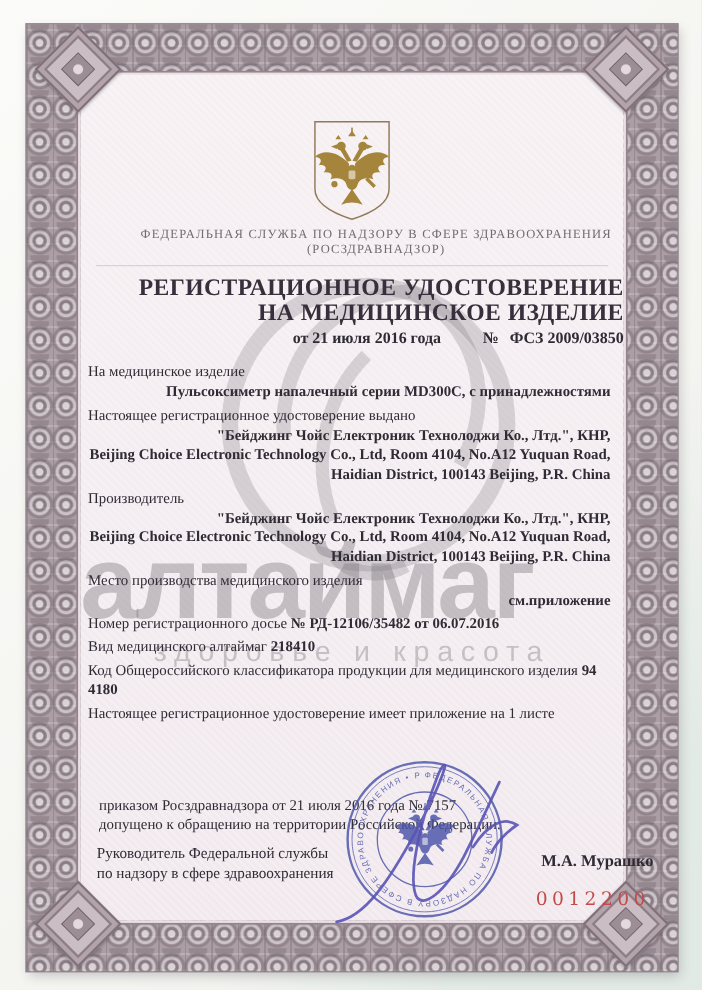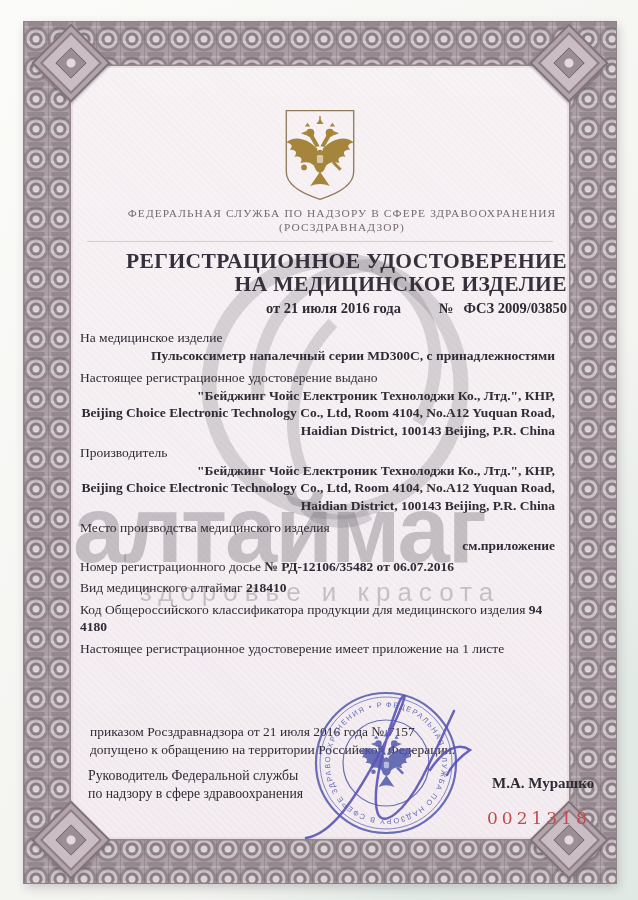--- a/index.html
+++ b/index.html
@@ -201,21 +201,21 @@
 
         <div class="signatory">
           <div>Руководитель Федеральной службы</div>
           <div>по надзору в сфере здравоохранения</div>
         </div>
       </div>
     </div>
   </div>
 
   <div class="sign-name">М.А. Мурашко</div>
-  <div class="serial">0021318</div>
+  <div class="serial">0012200</div>
 
   <svg class="overlay" width="638" height="900">
     <g transform="translate(386,763)" style="color:#4a53a8" opacity="0.82">
       <circle r="70" fill="none" stroke="currentColor" stroke-width="2.2"></circle>
       <circle r="66" fill="none" stroke="currentColor" stroke-width="0.8"></circle>
       <circle r="43" fill="none" stroke="currentColor" stroke-width="1.2"></circle>
       <path id="stampRing" d="M0,-56 a56,56 0 1,1 -0.01,0" fill="none"></path>
       <text font-size="7.4" letter-spacing="1.5" fill="currentColor" font-family="Liberation Sans, sans-serif">
         <textPath href="#stampRing">ФЕДЕРАЛЬНАЯ СЛУЖБА ПО НАДЗОРУ В СФЕРЕ ЗДРАВООХРАНЕНИЯ • РОСЗДРАВНАДЗОР •</textPath>
       </text>

